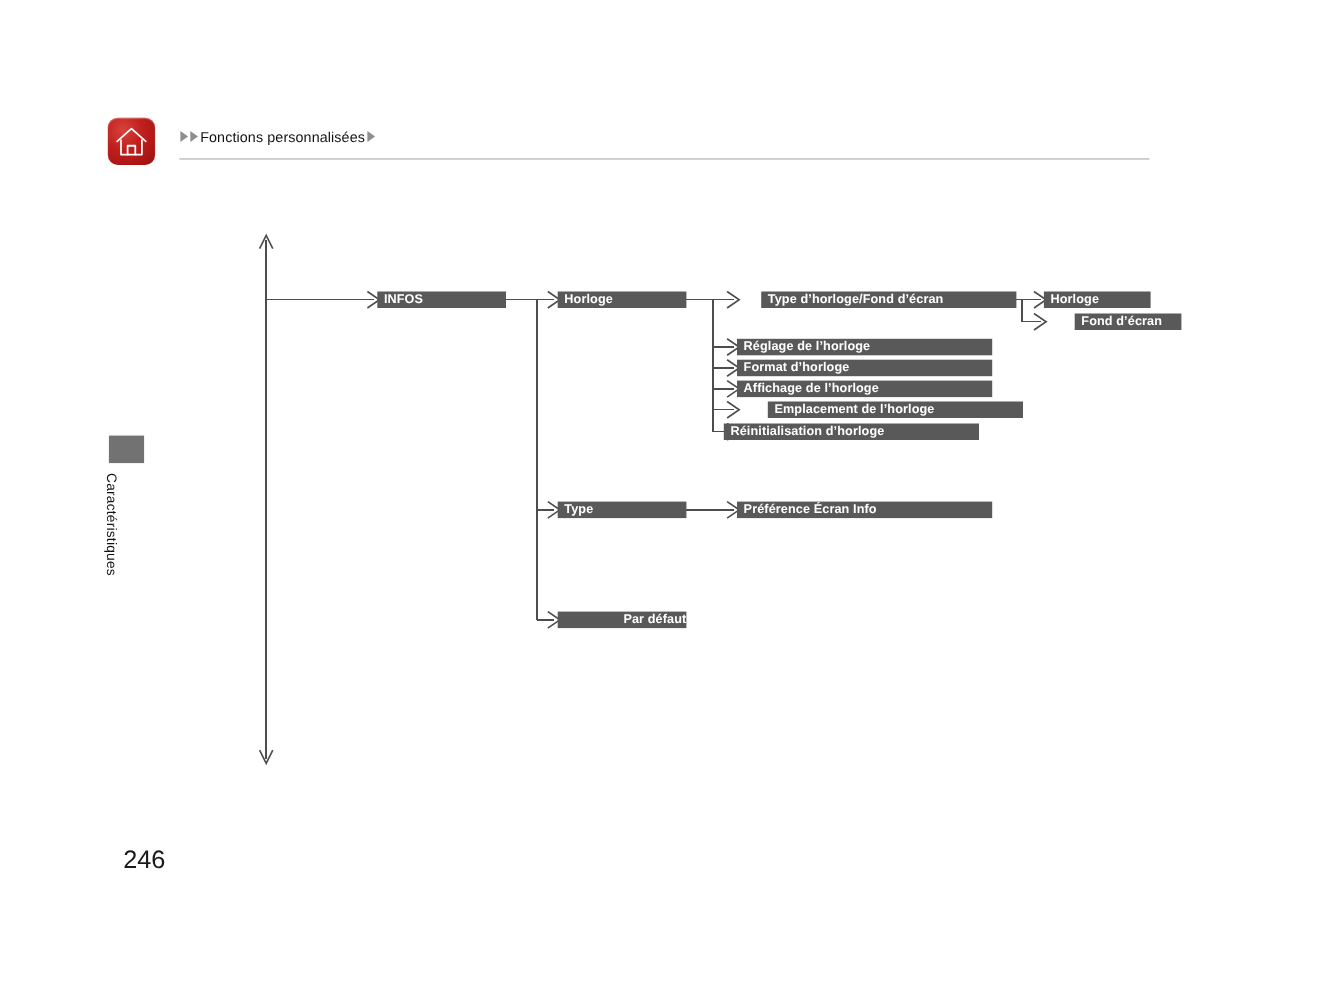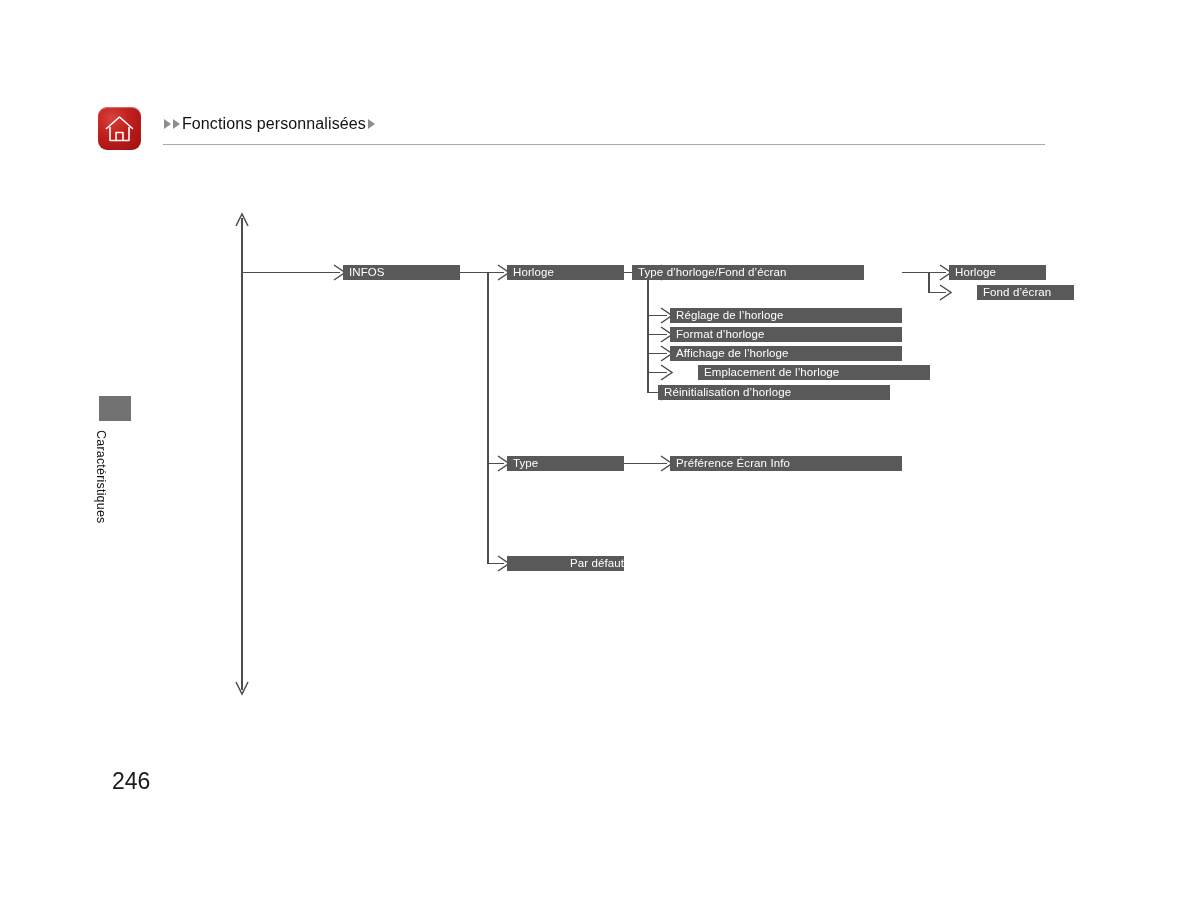--- a/index.html
+++ b/index.html
@@ -33,21 +33,21 @@
   }
   #header-home-icon svg { display:block; }
 
   #breadcrumb {
     position: absolute;
     left: 163px;
     top: 114px;
     height: 20px;
     display: flex;
     align-items: center;
-    font-size: 16px;
+    font-size: 13px;
     color: #121212;
     white-space: nowrap;
   }
   .tri {
     display: inline-block;
     width: 0; height: 0;
     border-left: 7px solid #8e8e8e;
     border-top: 5px solid transparent;
     border-bottom: 5px solid transparent;
     margin: 0 1px;
@@ -101,21 +101,21 @@
     width: 1200px;
     height: 902px;
   }
   #diagram svg { display:block; }
 
   .node {
     position: absolute;
     background: #595959;
     color: #ffffff;
     font-size: 11.5px;
-    font-weight: normal;
+    font-weight: bold;
     height: 15px;
     line-height: 15px;
     padding-left: 6px;
     box-sizing: border-box;
     white-space: nowrap;
     overflow: hidden;
     letter-spacing: 0.1px;
   }
 </style>
 </head>
@@ -204,21 +204,21 @@
         <polyline points="940,285 951,292.5 940,300"></polyline>
       </g>
     </svg>
 
     <div class="node" style="left:343px; top:265px; width:117px;">INFOS</div>
 
     <div class="node" style="left:507px; top:265px; width:117px;">Horloge</div>
     <div class="node" style="left:507px; top:456px; width:117px;">Type</div>
     <div class="node" style="left:507px; top:556px; width:117px;text-align:right;">Par défaut</div>
 
-    <div class="node" style="left:632px; top:265px; width:232px;">Type d’horloge/Fond d’écran</div>
+    <div class="node" style="left:692px; top:265px; width:232px;">Type d’horloge/Fond d’écran</div>
     <div class="node" style="left:670px; top:308px; width:232px;">Réglage de l’horloge</div>
     <div class="node" style="left:670px; top:327px; width:232px;">Format d’horloge</div>
     <div class="node" style="left:670px; top:346px; width:232px;">Affichage de l’horloge</div>
     <div class="node" style="left:670px; top:365px; width:232px;margin-left:28px;">Emplacement de l’horloge</div>
     <div class="node" style="left:658px; top:385px; width:232px;">Réinitialisation d’horloge</div>
     <div class="node" style="left:670px; top:456px; width:232px;">Préférence Écran Info</div>
 
     <div class="node" style="left:949px; top:265px; width:97px;">Horloge</div>
     <div class="node" style="left:949px; top:285px; width:97px;margin-left:28px;">Fond d’écran</div>
   </div>

